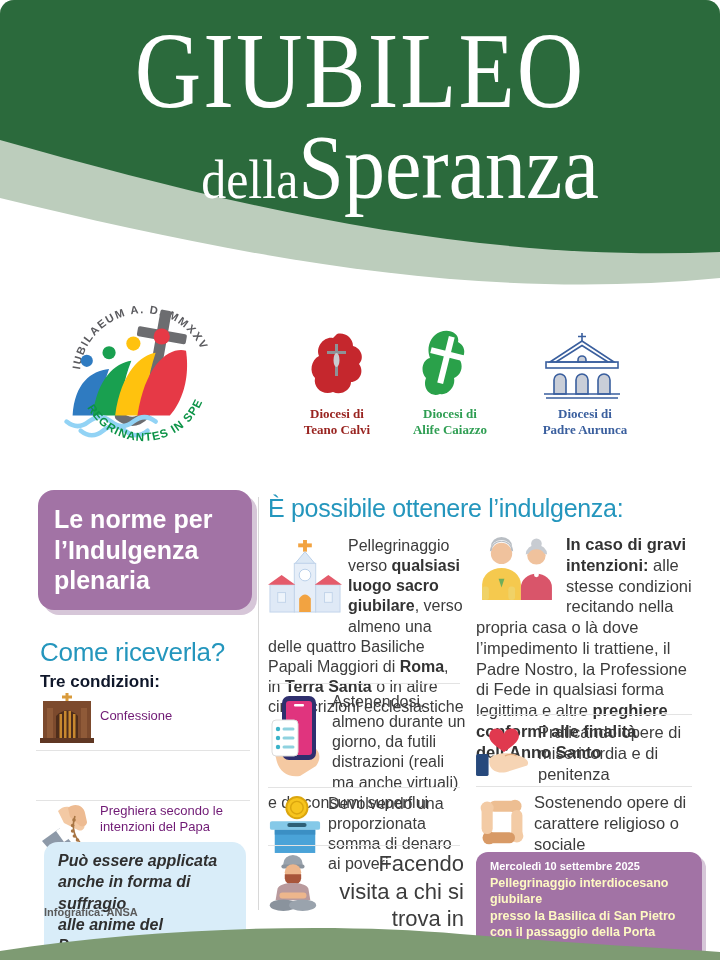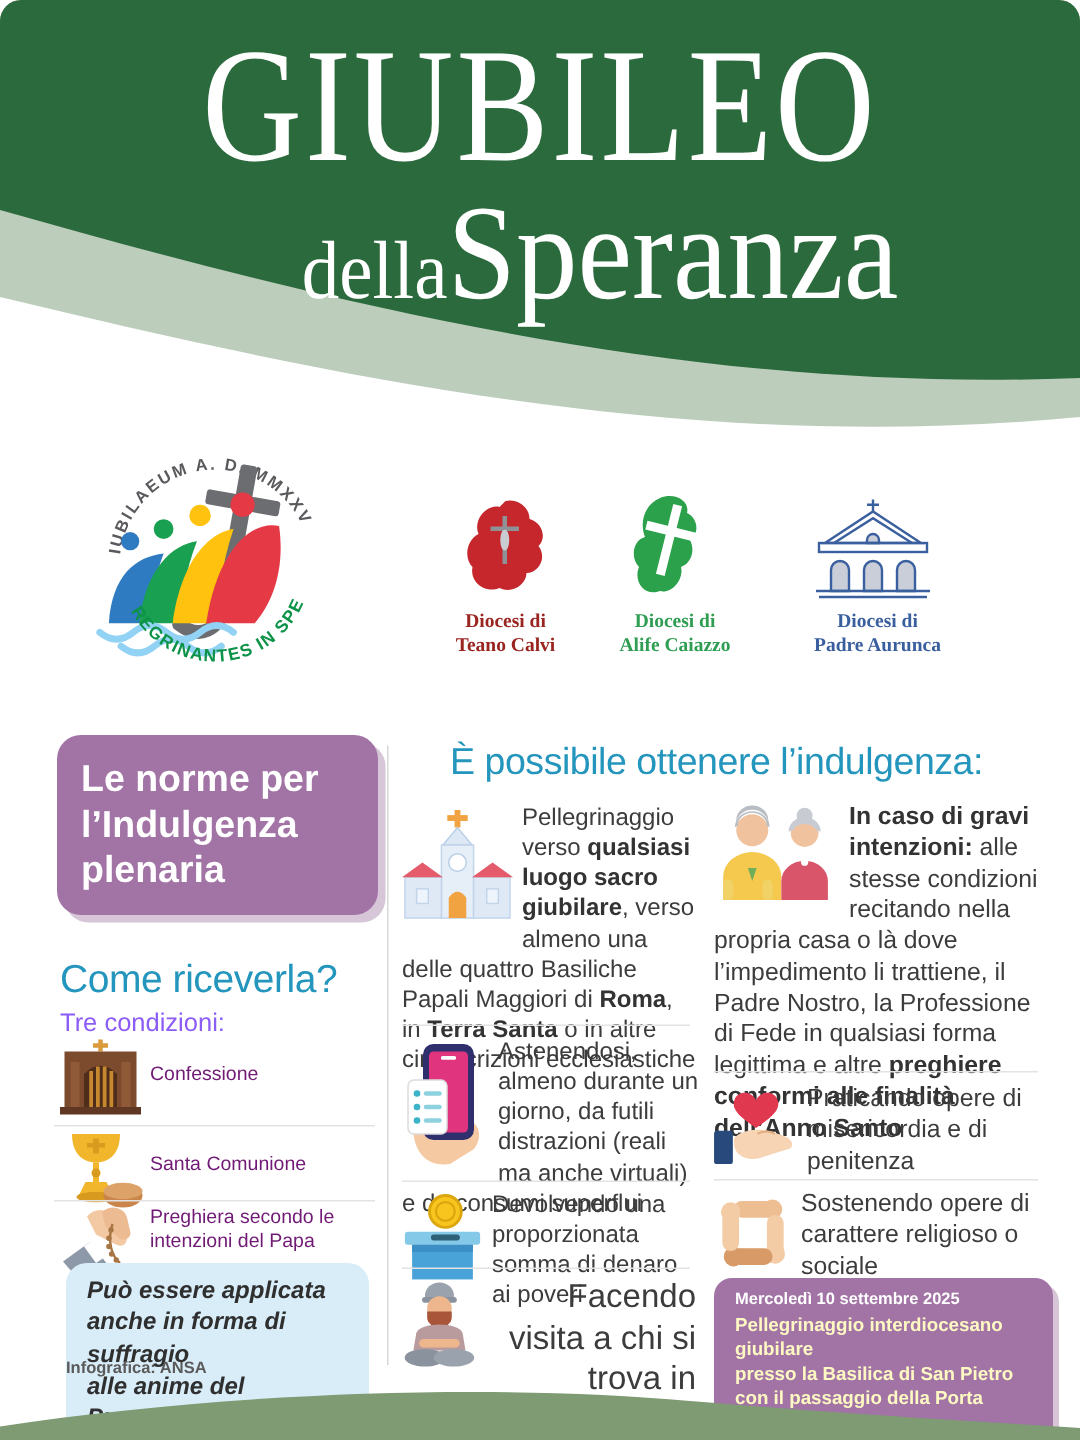--- a/index.html
+++ b/index.html
@@ -21,21 +21,21 @@
   .dio-cap{position:absolute;width:130px;text-align:center;font-family:"Liberation Serif",serif;
            font-weight:bold;font-size:13px;line-height:1.25;}
   .cap-teano{color:#992420;}
   .cap-alife{color:#2f9e53;}
   .cap-sessa{color:#3a5f9e;}
   
   .norms-box{position:absolute;left:38px;top:490px;width:186px;padding:14px 12px 14px 16px;
              background:#a273a5;border-radius:16px;box-shadow:5px 5px 0 #d6c6d8;
              color:#fff;font-weight:bold;font-size:25px;line-height:1.22;}
   .teal-h{position:absolute;color:#2496bd;font-size:26px;letter-spacing:-.3px;}
-  .bold-label{position:absolute;font-weight:normal;font-size:17px;color:#8b5cf6;}
+  .bold-label{position:absolute;font-weight:bold;font-size:17px;color:#0f172a;}
   .cond-row{position:absolute;left:40px;width:212px;}
   .cond-icon{position:absolute;left:0;top:0;}
   .cond-txt{position:absolute;left:60px;font-size:13px;color:#701a75;line-height:1.25;}
   .note-box{position:absolute;left:44px;top:842px;width:178px;padding:8px 10px 8px 14px;
             background:#d9edf9;border-radius:14px;font-style:italic;font-weight:600;
             font-size:16px;line-height:1.33;color:#2f2f2f;}
   .credit{position:absolute;left:44px;top:906px;font-size:11px;font-weight:bold;color:#5a5a5a;}
   .vr{position:absolute;left:258px;top:497px;width:1px;height:413px;background:#d8d8d8;}
   .hr{position:absolute;height:1px;background:#e3e3e3;}
   
@@ -160,36 +160,20 @@
         <rect x="19.5" y="22" width="2.5" height="24" fill="#c8882f"></rect>
         <rect x="24" y="19" width="2.5" height="27" fill="#c8882f"></rect>
         <rect x="28.5" y="19" width="2.5" height="27" fill="#c8882f"></rect>
         <rect x="33" y="22" width="2.5" height="24" fill="#c8882f"></rect>
       </svg>
     </span>
     <div class="cond-txt" style="top:16px;">Confessione</div>
   </div>
   <div class="hr" style="left:36px;top:750px;width:214px;"></div>
 
-  <div class="cond-row" style="top:754px;height:54px;">
-    <span class="cond-icon">
-      <svg width="56" height="52" viewBox="0 0 56 52">
-        <path d="M8,2 h32 c0,13 -7,19 -16,19 c-9,0 -16,-6 -16,-19 z" fill="#f2b62c"></path>
-        <rect x="22" y="5" width="4" height="10" fill="#d89a1f"></rect>
-        <rect x="18" y="8" width="12" height="3" fill="#d89a1f"></rect>
-        <rect x="22" y="21" width="4" height="13" fill="#f2b62c"></rect>
-        <circle cx="24" cy="28" r="3" fill="#d89a1f"></circle>
-        <path d="M12,44 L36,44 L31,34 L17,34 Z" fill="#f2b62c"></path>
-        <ellipse cx="24" cy="44" rx="13" ry="3.5" fill="#d89a1f"></ellipse>
-        <ellipse cx="42" cy="43" rx="13" ry="8" fill="#c9854a"></ellipse>
-        <ellipse cx="42" cy="40" rx="13" ry="5.5" fill="#dda268"></ellipse>
-      </svg>
-    </span>
-    <div class="cond-txt" style="top:14px;">Santa Comunione</div>
-  </div>
   <div class="hr" style="left:36px;top:800px;width:214px;"></div>
 
   <div class="cond-row" style="top:801px;height:56px;">
     <span class="cond-icon">
       <svg width="52" height="54" viewBox="0 0 52 54">
         <path d="M2,40 L20,27 L34,45 L14,54 Z" fill="#8d99a8"></path>
         <path d="M16,30 L24,24 L33,35 L24,41 Z" fill="#ffffff"></path>
         <path d="M18,10 C24,3 33,5 36,12 L44,23 C46,27 42,31 38,29 L24,22 Z" fill="#f3c9a4"></path>
         <path d="M28,7 C35,1 44,5 45,12 L47,21 C47,25 42,27 39,24 L30,16 Z" fill="#edbb92"></path>
         <path d="M35,15 C31,27 35,37 40,41" stroke="#a87544" stroke-width="1.6" fill="none"></path>
@@ -207,21 +191,21 @@
 
   <div class="note-box">
     <div>Può essere applicata</div>
     <div>anche in forma di suffragio</div>
     <div>alle anime del Purgatorio</div>
   </div>
   <div class="credit">Infografica: ANSA</div>
 
   <div class="vr"></div>
 
-  <div class="teal-h" style="left:268px;top:494px;font-size:25px;margin-left:32px;">È possibile ottenere l’indulgenza:</div>
+  <div class="teal-h" style="left:268px;top:494px;font-size:25px;">È possibile ottenere l’indulgenza:</div>
 
   <div class="item" style="left:268px;top:536px;width:196px;font-size:16px;">
     <span class="icon">
       <svg width="74" height="78" viewBox="0 0 76 80">
         <rect x="36" y="2" width="4" height="12" fill="#f2a341"></rect>
         <rect x="31" y="5.5" width="14" height="4" fill="#f2a341"></rect>
         <path d="M28,26 L38,14 L48,26 Z" fill="#dce8f5" stroke="#b8cfe8"></path>
         <rect x="27" y="26" width="22" height="50" fill="#e6eef8" stroke="#c2d4ea"></rect>
         <circle cx="38" cy="38" r="6" fill="#ffffff" stroke="#b8cfe8"></circle>
         <rect x="2" y="48" width="25" height="28" fill="#dfe9f6" stroke="#c2d4ea"></rect>

